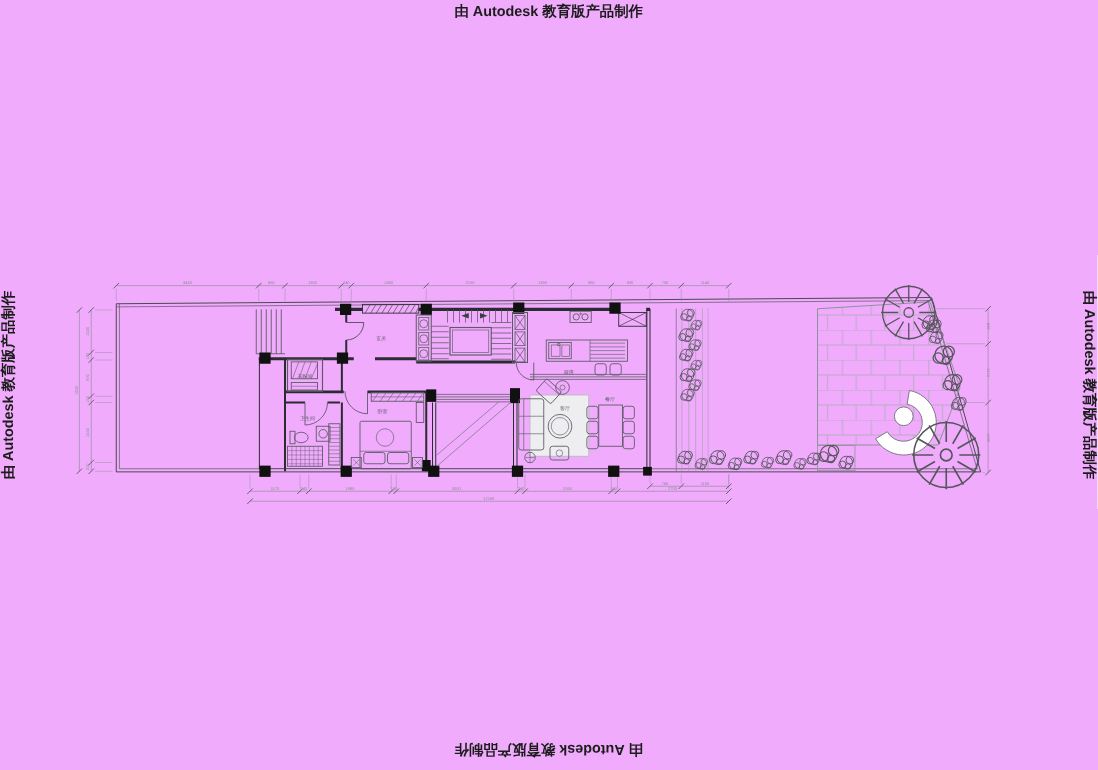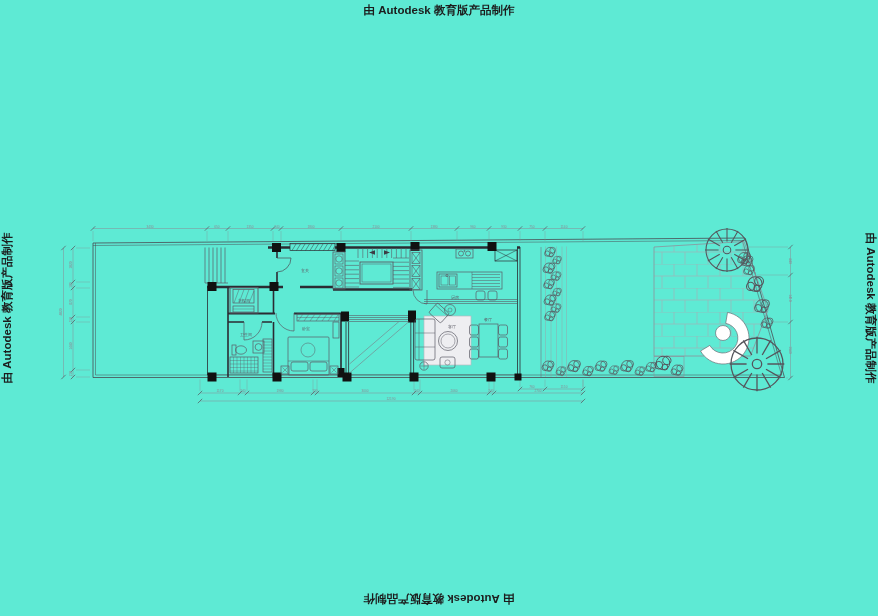--- a/index.html
+++ b/index.html
@@ -1,16 +1,16 @@
 <!DOCTYPE html>
 <html><head>
 <meta charset="utf-8">
 <style>
   html,body{margin:0;padding:0;background:#ffffff;}
-  .canvas{position:relative;width:878px;height:616px;background:#5eead4;overflow:hidden;
+  .canvas{position:relative;width:878px;height:616px;background:#f0abfc;overflow:hidden;
           font-family:"Liberation Sans",sans-serif;}
   .wm{position:absolute;font-weight:bold;font-size:11.5px;color:#1c1c1c;
       white-space:nowrap;line-height:14px;}
   .wm-top{left:0;top:3px;width:878px;text-align:center;}
   .wm-bottom{left:0;top:592px;width:878px;text-align:center;transform:rotate(180deg);}
   .wm-left{left:0;top:0;width:616px;text-align:center;transform-origin:0 0;
            transform:translateY(616px) rotate(-90deg);}
   .wm-right{left:0;top:0;width:616px;text-align:center;transform-origin:0 0;
             transform:translateX(878px) rotate(90deg);}
   svg{position:absolute;left:0;top:0;}

